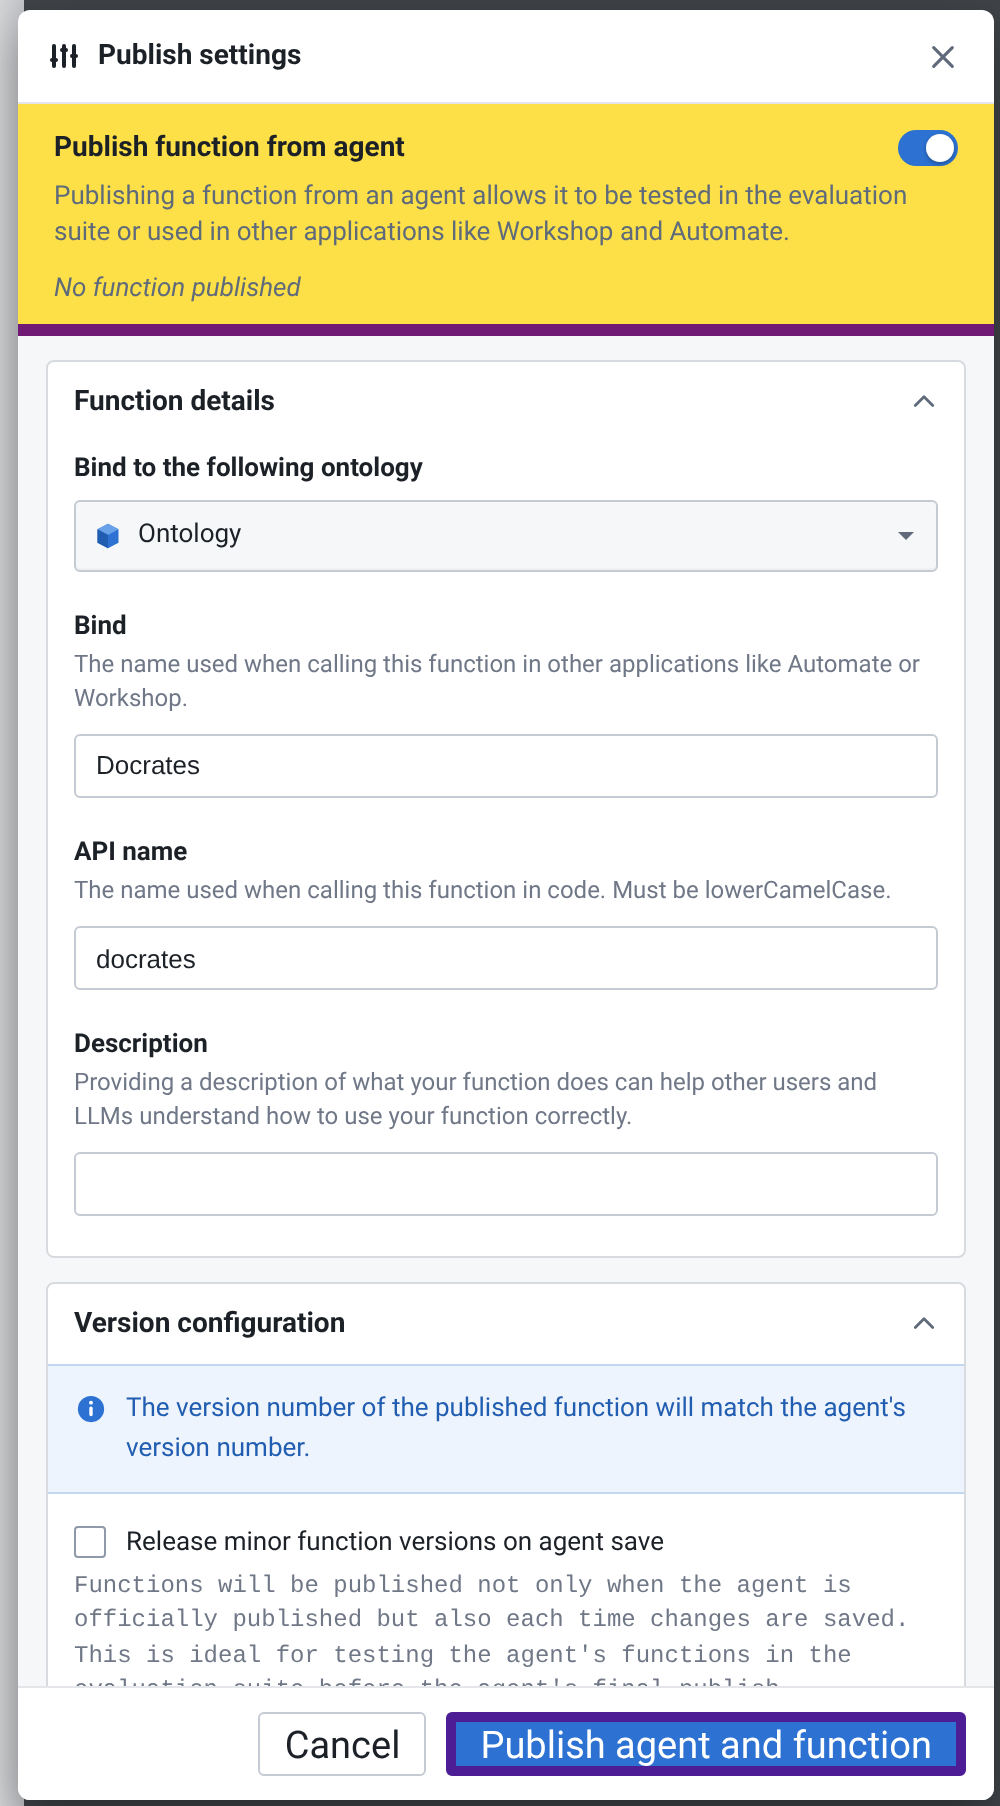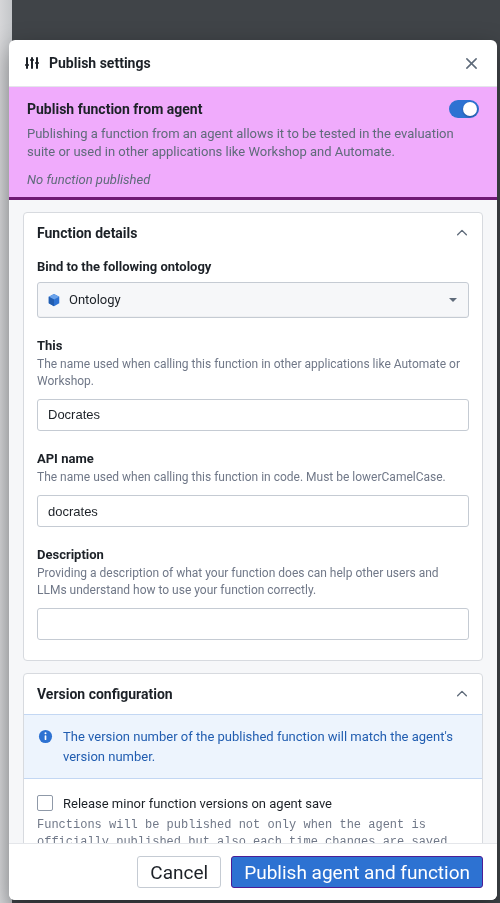--- a/index.html
+++ b/index.html
@@ -21,43 +21,42 @@
     opacity: 0.9;
   }
   .modal {
     position: absolute;
     left: 9px; top: 5px; right: 3px; bottom: 3px;
     background: #fff;
     border-radius: 6px;
     box-shadow: 0 8px 24px rgba(0,0,0,0.35);
     display: flex; flex-direction: column;
     overflow: hidden;
-    margin-top: 35px;
   }
   .modal-header {
     display: flex; align-items: center; justify-content: space-between;
     padding: 12px 15px 12px 15px;
     border-bottom: 1px solid #e4e6ea;
   }
   .modal-header .left { display: flex; align-items: center; gap: 9px; }
   .modal-title { font-size: 14px; font-weight: 700; color: #1c2127; }
   .close-x {
     width: 22px; height: 22px; display:flex; align-items:center; justify-content:center;
     color: #5f6b7a; cursor: pointer; border-radius: 3px;
   }
   .body-scroll {
     flex: 1 1 auto;
     overflow-y: auto;
     background: #f6f7f9;
     padding: 0 0 14px 0;
   }
   .intro {
     padding: 13px 18px 10px 18px;
-    border-bottom: 3px solid #701a75;
-    background: #f0abfc;
+    border-bottom: 6px solid #701a75;
+    background: #fde047;
   }
   .intro-top { display:flex; align-items:center; justify-content:space-between; gap: 12px; }
   .intro-title { font-size: 14px; font-weight: 700; color:#1c2127; }
   .intro-desc { font-size: 13px; color:#5f6b7a; margin-top: 7px; line-height: 1.42; }
   .intro-none { font-size: 13px; color:#5f6b7a; font-style: italic; margin-top: 10px; }
   .toggle {
     width: 30px; height: 18px; border-radius: 999px;
     background: #2d72d2; position: relative; flex: 0 0 auto;
     cursor: pointer;
   }
@@ -169,21 +168,21 @@
     font-size: 19px;
     padding: 0 12px;
     display:inline-flex; align-items:center; justify-content:center;
     cursor:pointer;
     border: 1px solid transparent;
   }
   .btn-secondary {
     background:#fff; color:#1c2127; border-color:#c5cbd3;
   }
   .btn-primary {
-    background:#2d72d2; color:#fff; border: 1px solid #4c1d95;
+    background:#2d72d2; color:#fff; border: 5px solid #4c1d95;
   }
   svg { display:block; }
 </style>
 </head>
 <body>
 
 <div class="backdrop">
   <div class="edge-hint"></div>
 
   <div class="modal">
@@ -248,21 +247,21 @@
               <span>Ontology</span>
             </div>
             <span class="caret">
               <svg width="10" height="10" viewBox="0 0 10 10">
                   <path d="M1 3 L5 7 L9 3 Z" fill="#5f6b7a"></path>
                 </svg>
             </span>
           </div>
 
           <div class="spacer-sm"></div>
-          <div class="field-label">This</div>
+          <div class="field-label">Bind</div>
           <div class="field-help">The name used when calling this function in other applications like Automate or Workshop.</div>
           <input class="text-input" type="text" value="Docrates" style="">
 
           <div class="spacer-sm"></div>
           <div class="field-label">API name</div>
           <div class="field-help">The name used when calling this function in code. Must be lowerCamelCase.</div>
           <input class="text-input" type="text" value="docrates" style="">
 
           <div class="spacer-sm"></div>
           <div class="field-label">Description</div>

